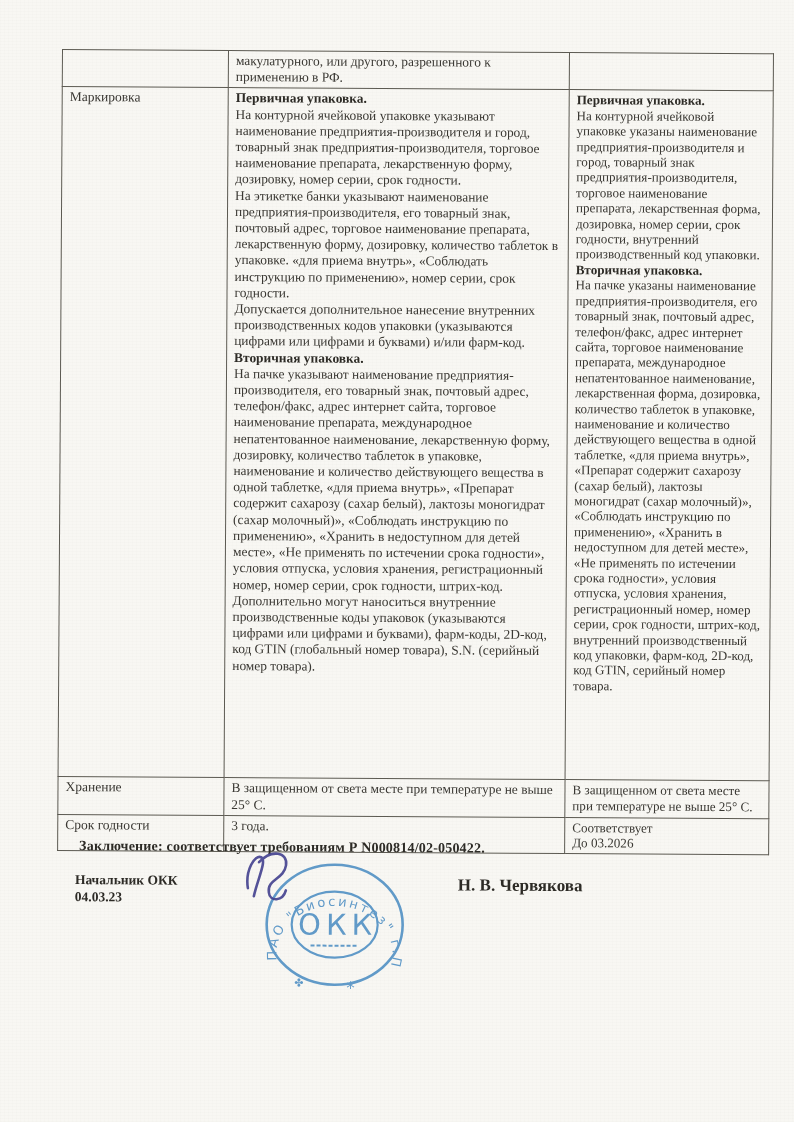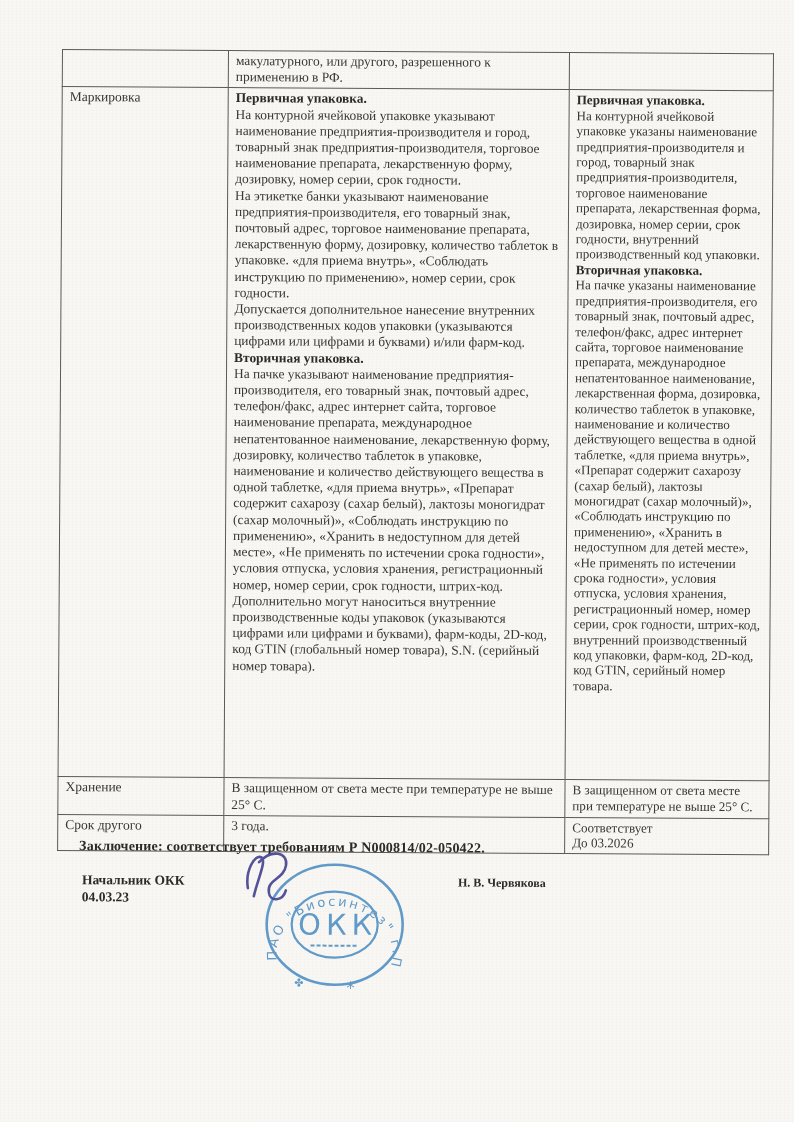--- a/index.html
+++ b/index.html
@@ -50,26 +50,26 @@
   tr.r-cont{height:29px;}
   tr.r-marking{height:690px;}
   tr.r-storage{height:37px;}
   tr.r-shelf{height:30px;}
   .conclusion{
     position:absolute;left:84px;top:838px;
     font-size:14px;font-weight:bold;color:#2d2b26;
     letter-spacing:0.2px;
   }
   .sig-block{
-    position:absolute;left:87px;top:871px;
+    position:absolute;left:80px;top:871px;
     font-size:13.5px;font-weight:bold;color:#2d2b26;line-height:17px;
   }
   .sig-name{
     position:absolute;left:463px;top:873px;
-    font-size:12px;font-weight:bold;color:#2d2b26;
+    font-size:17px;font-weight:bold;color:#2d2b26;
   }
   svg.stamp{position:absolute;left:252px;top:851px;opacity:0.88;}
   svg.stamp text{fill:#4d8ec3;font-family:"DejaVu Sans","Liberation Sans",sans-serif;}
   svg.stamp .ring{stroke:#4d8ec3;fill:none;}
   svg.signature{position:absolute;left:243px;top:845px;opacity:0.9;}
 </style>
 </head>
 <body>
 
 <div class="page">
@@ -113,21 +113,21 @@
           <td class="lbl">Хранение</td>
           <td class="req">
             <div class="para">В защищенном от света месте при температуре не выше 25° С.</div>
           </td>
           <td class="act">
             <div class="para">В защищенном от света месте при температуре не выше 25° С.</div>
           </td>
         </tr>
 
         <tr class="r-shelf">
-          <td class="lbl">Срок другого</td>
+          <td class="lbl">Срок годности</td>
           <td class="req">
             <div class="para">3 года.</div>
           </td>
           <td class="act">
             <div class="para">Соответствует</div>
             <div class="para">До 03.2026</div>
           </td>
         </tr>
       </tbody>
     </table>

